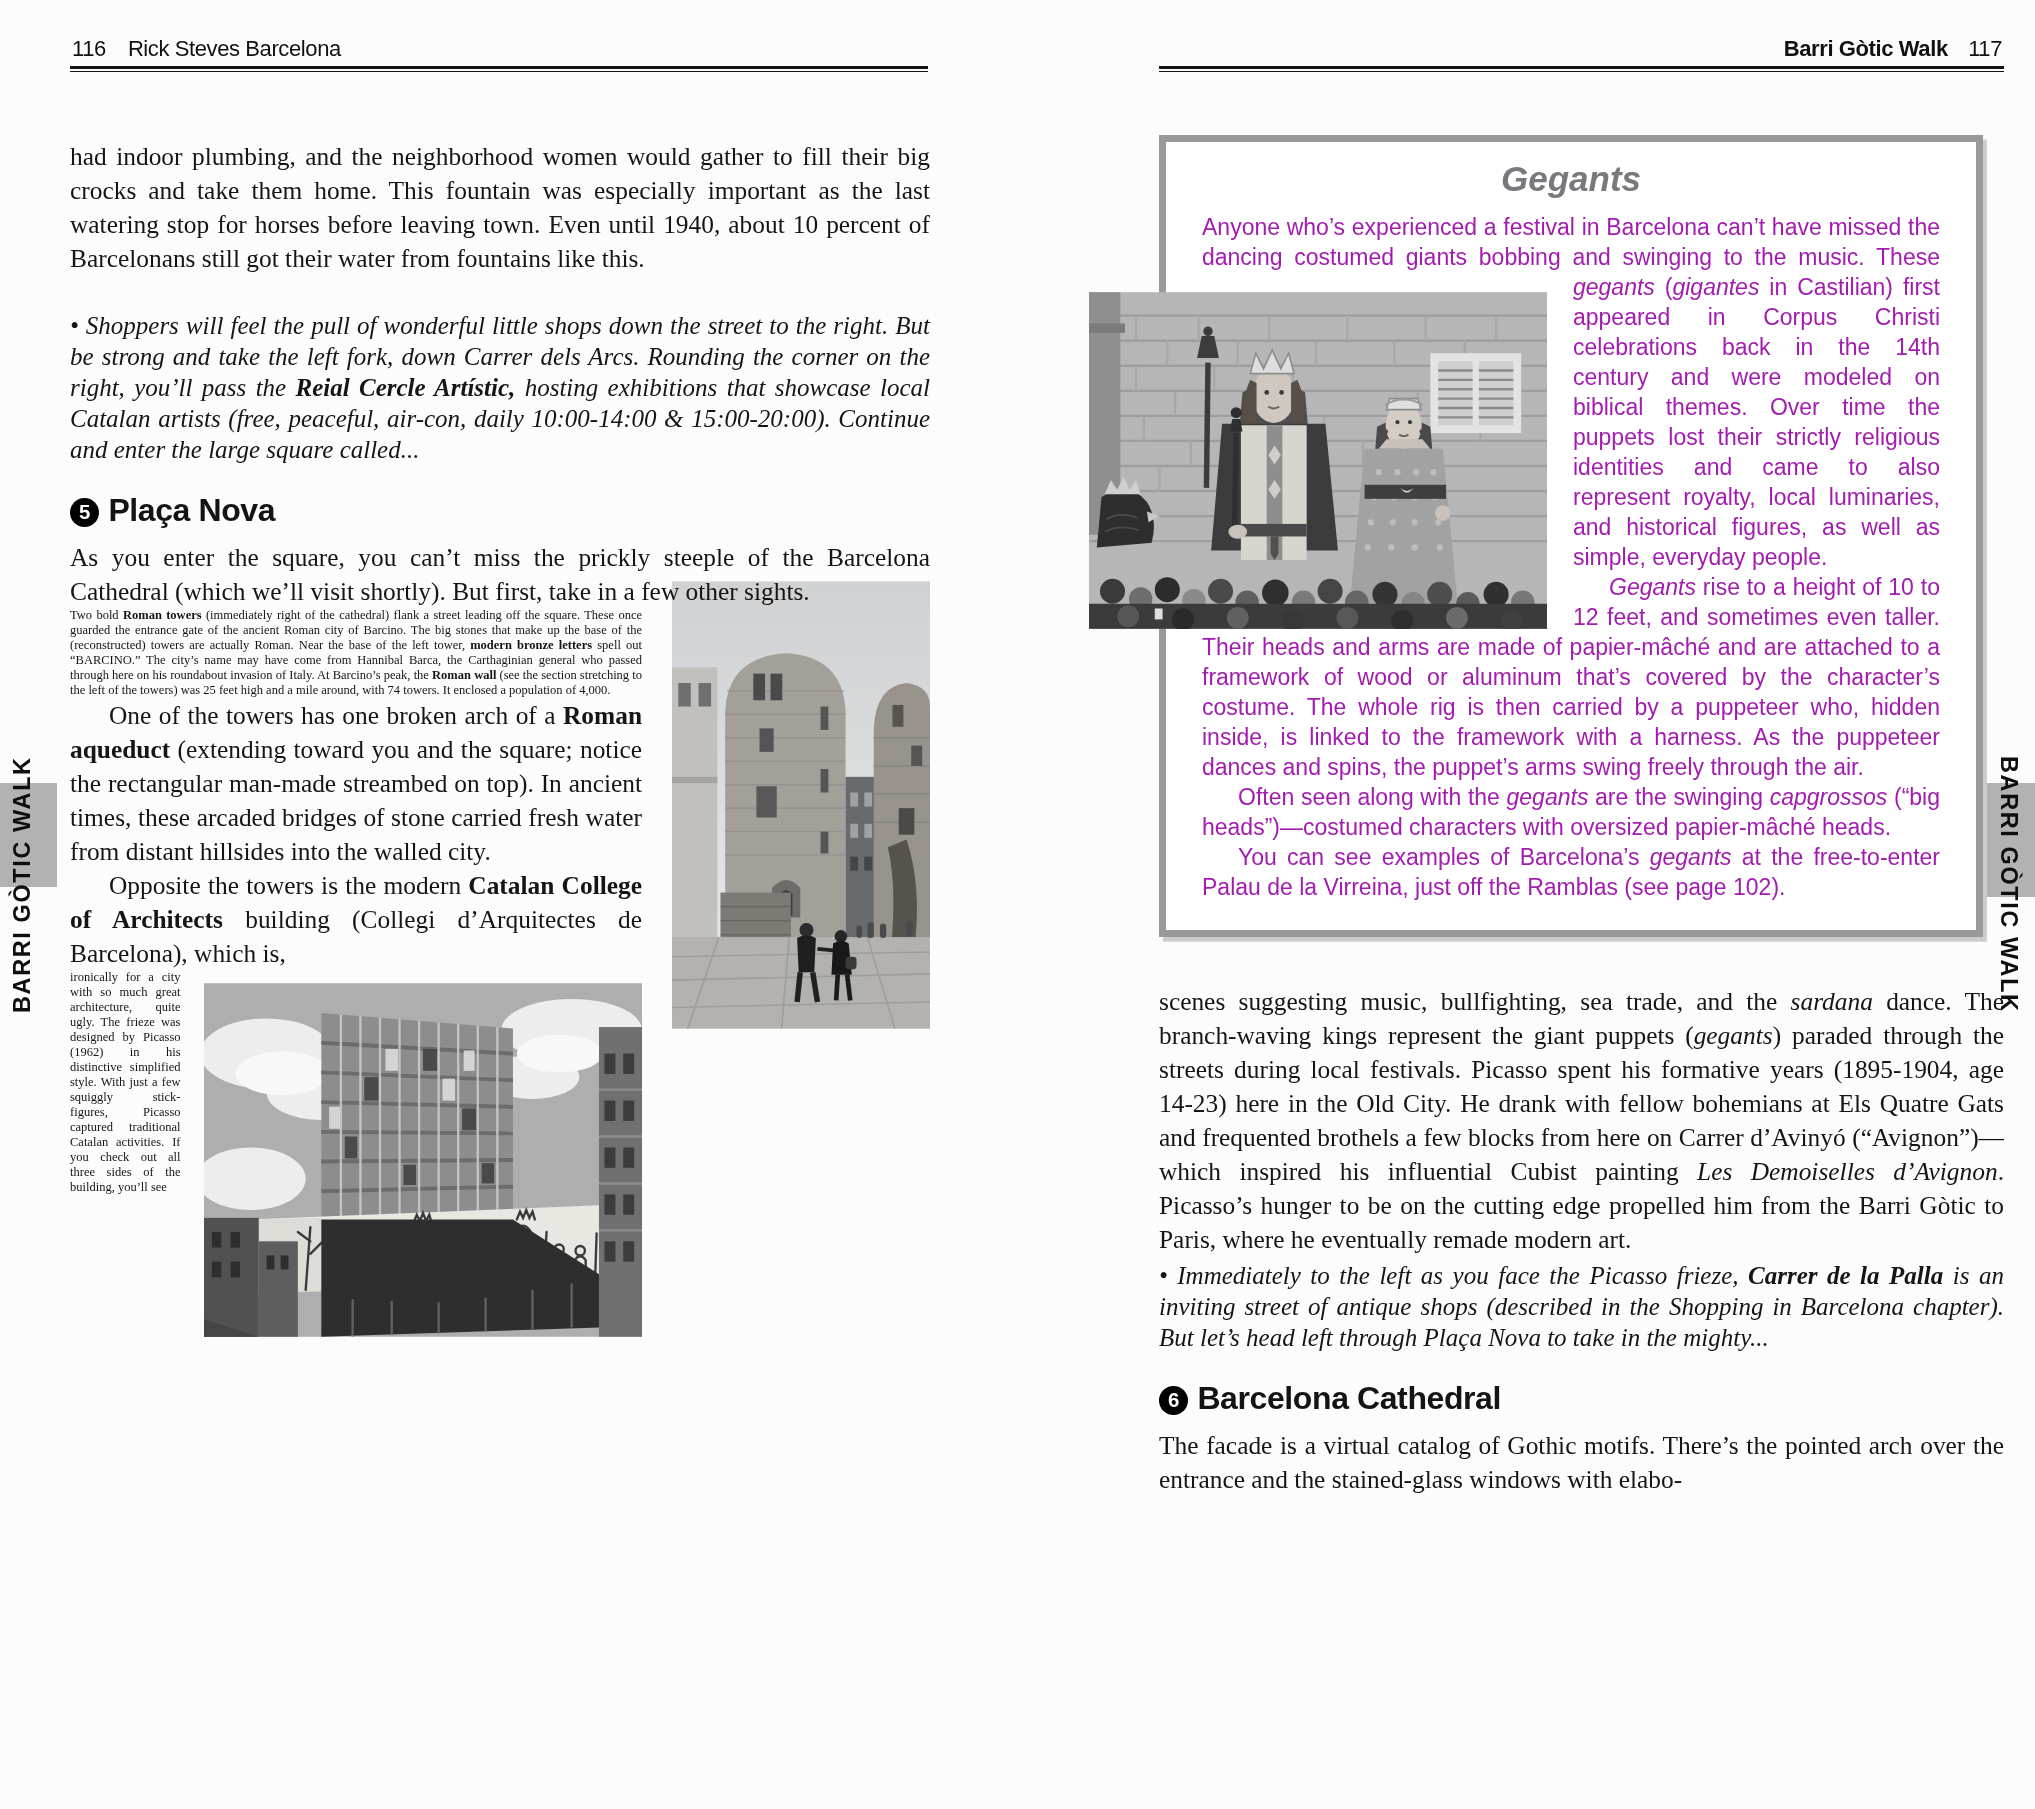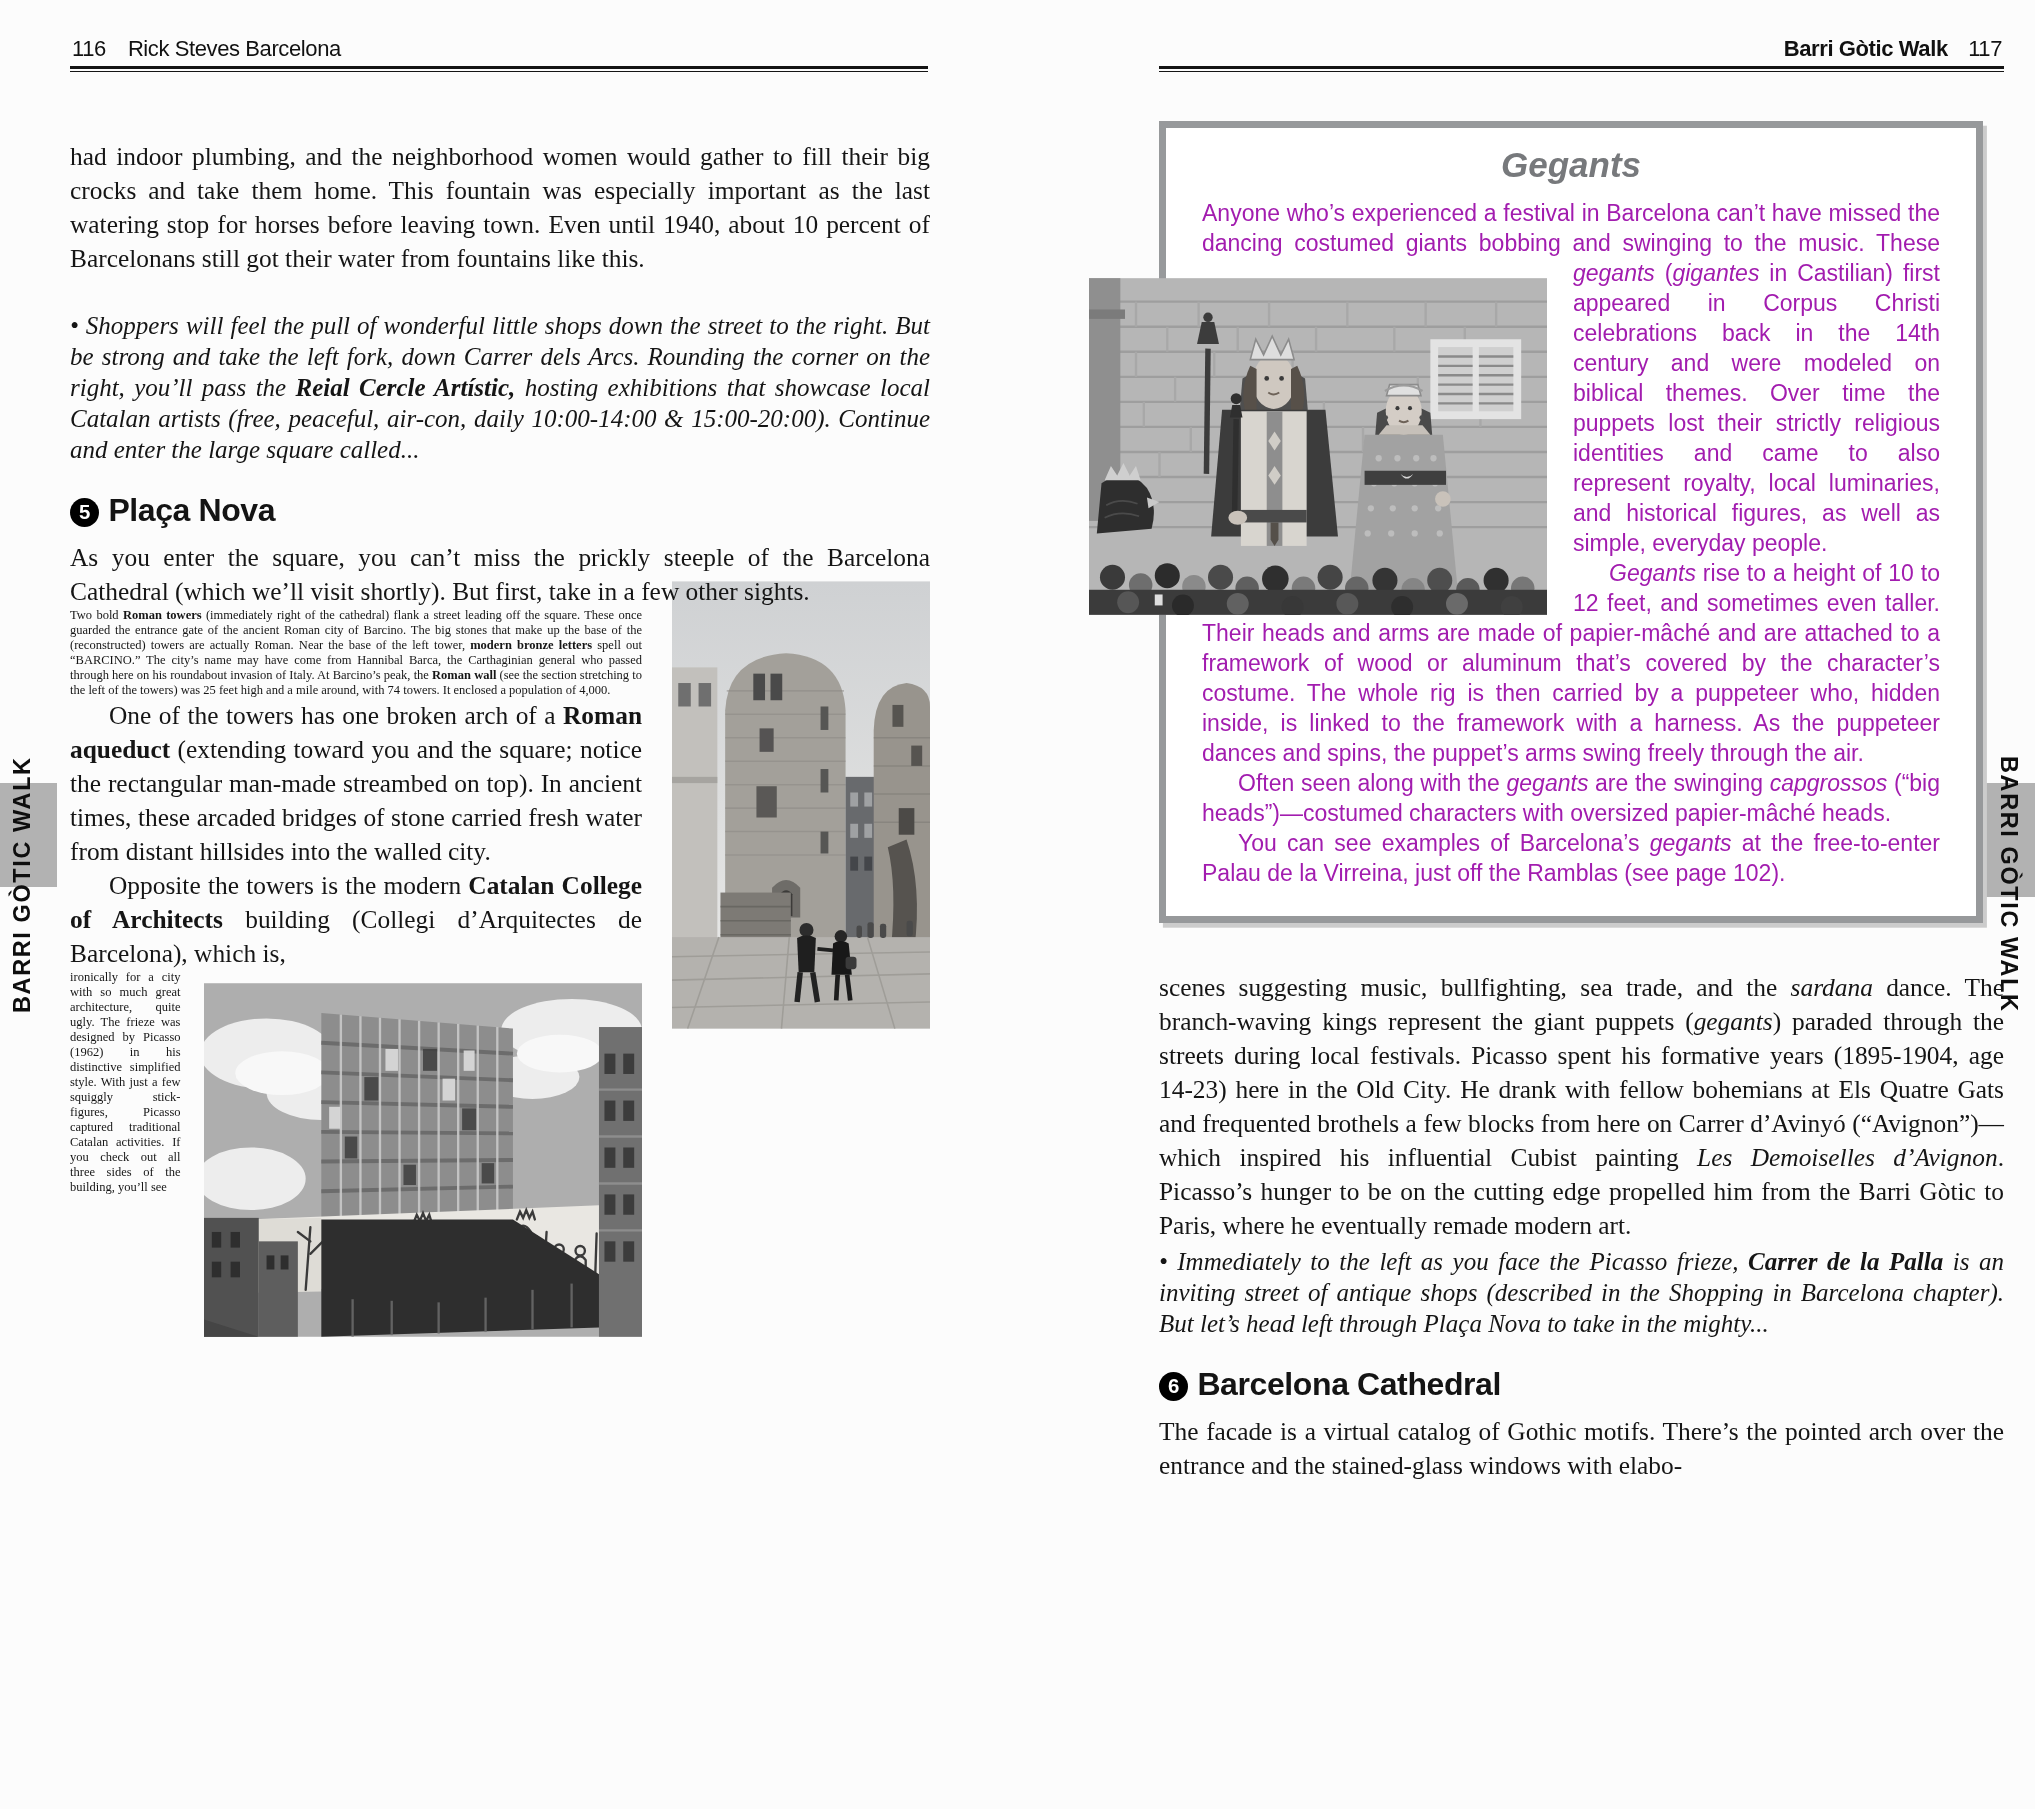--- a/index.html
+++ b/index.html
@@ -22,21 +22,21 @@
   .tabband-left{left:0;top:783px;width:57px;height:104px;}
   .tabband-right{left:1978px;top:783px;width:57px;height:114px;}
   .tablabel{position:absolute;font-family:"Liberation Sans",sans-serif;font-weight:700;
             font-size:23.5px;letter-spacing:1.6px;color:#0e0e0e;writing-mode:vertical-rl;
             height:337px;text-align:center;white-space:nowrap;}
   .tablabel-left{left:9.4px;top:716px;transform:rotate(180deg);}
   .tablabel-right{left:1995px;top:716px;}
   
   .col{position:absolute;text-align:justify;}
   .col-left{left:70px;top:139px;width:860px;}
-  .col-right{left:1159px;top:121px;width:845px;}
+  .col-right{left:1159px;top:135px;width:845px;}
   p{margin:0;}
   .serif{font-size:25.4px;line-height:34px;}
   .indent{text-indent:39px;}
   .ital{font-size:25px;line-height:31px;font-style:italic;}
   .b{font-weight:700;}
   .i{font-style:italic;}
   .gap-top1{margin-top:35px;}
   .walkhead{font-family:"Liberation Sans",sans-serif;font-weight:700;font-size:32px;
             letter-spacing:-0.4px;color:#141414;text-align:left;margin:27px 0 11px 0;}
   .disc{display:inline-block;width:29px;height:29px;border-radius:50%;background:#000;

